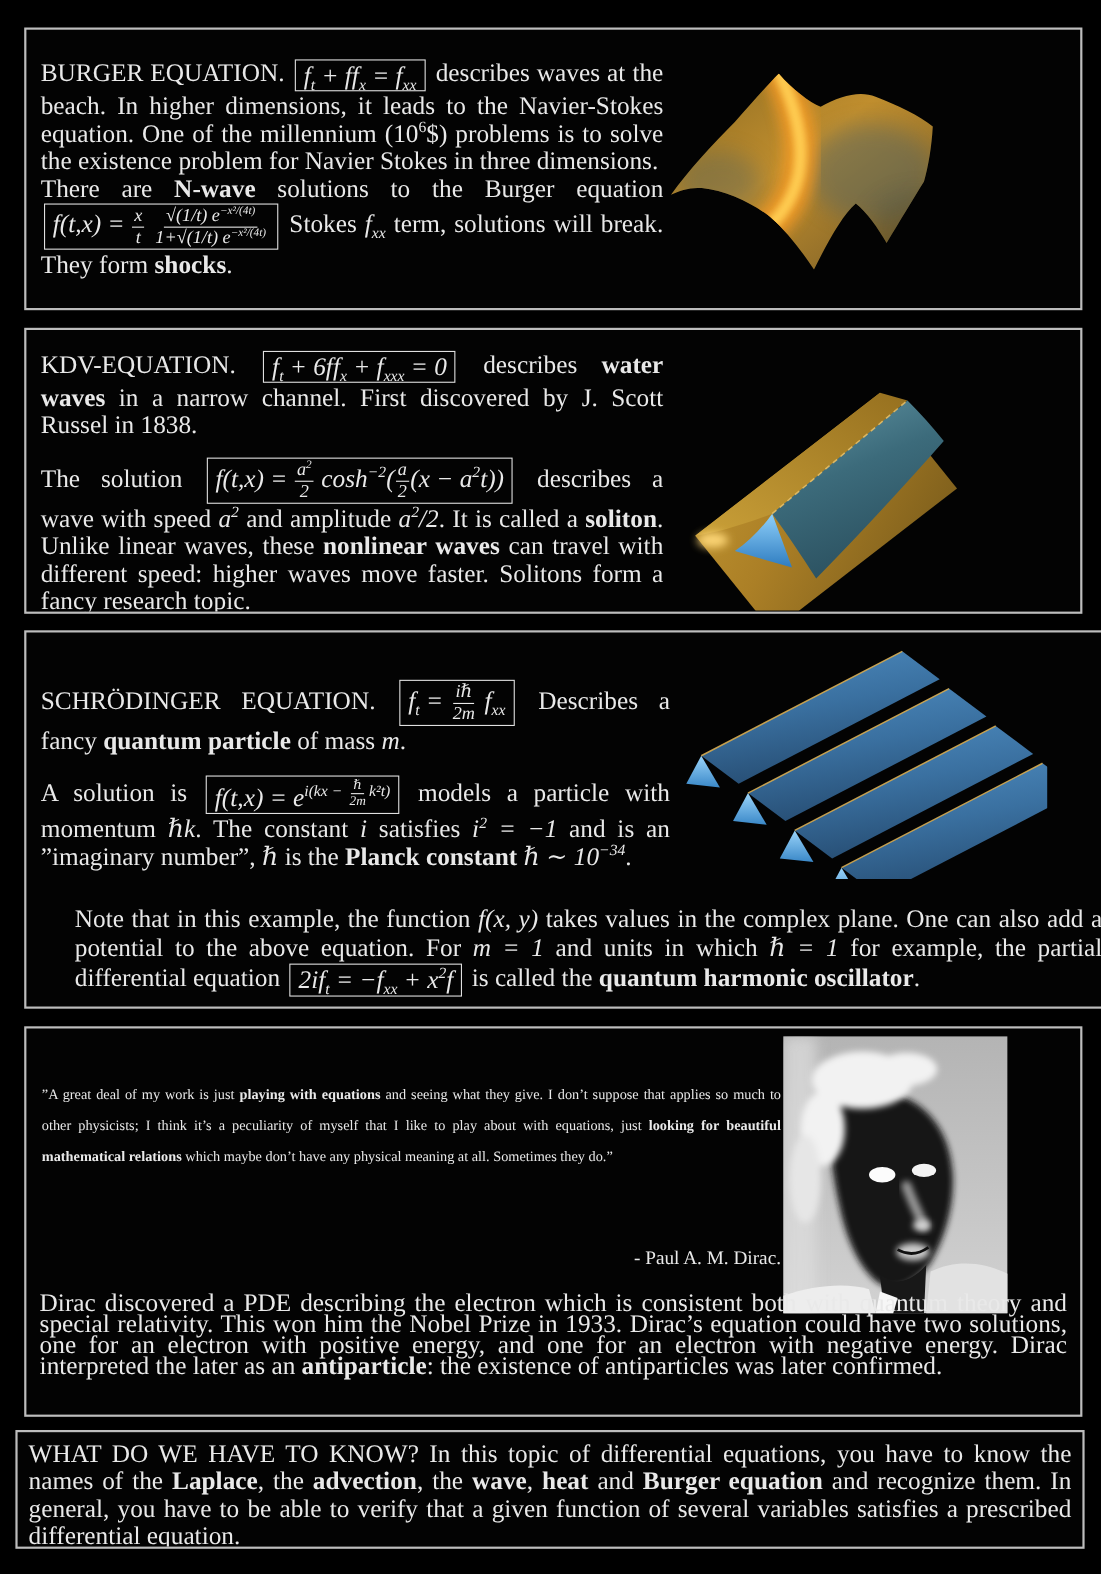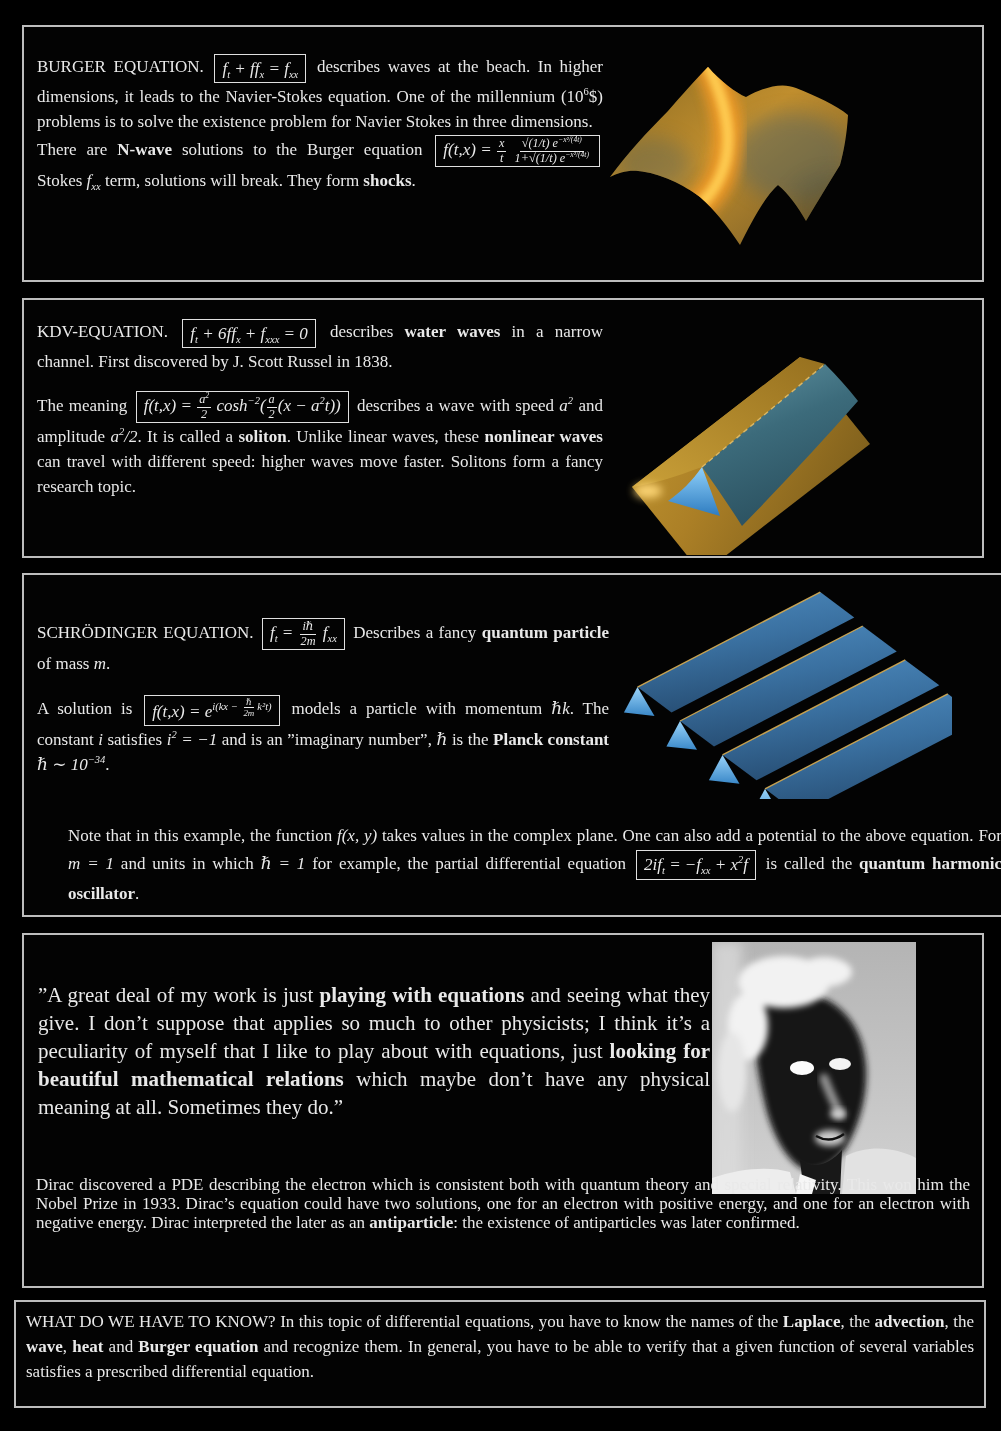--- a/index.html
+++ b/index.html
@@ -6,30 +6,30 @@
   .page{position:relative;width:1001px;height:1431px;background:#000;overflow:hidden;
         font-family:"Liberation Serif","DejaVu Serif",serif;color:#e9e9e9;}
   .panel{position:absolute;border:2px solid #bdbdbd;background:#030303;overflow:hidden;box-sizing:border-box;}
   #p1{left:22px;top:25px;width:962px;height:257px;}
   #p2{left:22px;top:298px;width:962px;height:260px;}
   #p3{left:22px;top:573px;width:995px;height:344px;}
   #p4{left:22px;top:933px;width:962px;height:355px;}
   #p5{left:14px;top:1300px;width:972px;height:108px;}
   .blk{position:absolute;}
   figure.blk{margin:0;}
-  p{margin:0;text-align:justify;font-size:17px;line-height:25px;}
+  p{margin:0;text-align:justify;font-size:23px;line-height:25px;}
   #p1 .col{left:13px;top:26px;width:566px;}
   #p2 .col{left:13px;top:18px;width:566px;}
   #p2 .col p + p{margin-top:16px;}
   #p3 .col{left:13px;top:42px;width:572px;}
   #p3 .col p + p{margin-top:18px;}
   #p3 .note{left:12px;top:248px;width:934px;margin-left:32px;}
   #p3 .note p{line-height:26px;}
   #p4 .quote{left:14px;top:46px;width:672px;}
-  #p4 .quote p{font-size:21px;line-height:28px;}
+  #p4 .quote p{font-size:13px;line-height:28px;}
   #p4 .attr{left:14px;top:196px;width:672px;}
   #p4 .attr p{text-align:right;font-size:17.5px;}
   #p4 .bio{left:12px;top:240px;width:934px;}
   #p4 .bio p{line-height:19px;}
   #p5 .know{left:10px;top:7px;width:948px;}
   #p5 .know p{line-height:25px;}
   #p1 .plot{left:572px;top:22px;width:310px;height:225px;}
   #p2 .plot{left:596px;top:45px;width:350px;height:210px;}
   #p3 .plot{left:588px;top:12px;width:340px;height:212px;}
   #p4 .photo{left:688px;top:7px;width:204px;height:252px;}
@@ -93,21 +93,21 @@
             <ellipse cx="84" cy="166" rx="16" ry="10" fill="#ffeca0" filter="url(#b1f3)"></ellipse>
           </g>
         </g>
       </svg>
     </figure>
   </section>
 
   <section class="panel" id="p2">
     <div class="blk col">
       <p><span class="">KDV-EQUATION. </span><span class="sg-box sg-m sg-i">f<sub>t</sub> + 6ff<sub>x</sub> + f<sub>xxx</sub> = 0</span><span class=""> describes </span><span class="sg-b">water waves</span><span class=""> in a narrow channel. First discovered by J. Scott Russel in 1838.</span></p>
-      <p><span class="">The meaning </span><span class="sg-box sg-m sg-i">f(t,x) = <span class="frac">
+      <p><span class="">The solution </span><span class="sg-box sg-m sg-i">f(t,x) = <span class="frac">
               <span class="fn">a<sup>2</sup></span>
               <span class="fd">2</span>
             </span> cosh<sup>−2</sup>(<span class="frac">
               <span class="fn">a</span>
               <span class="fd">2</span>
             </span>(x − a<sup>2</sup>t))</span><span class=""> describes a wave with speed </span><span class="sg-m sg-i">a<sup>2</sup></span><span class=""> and amplitude </span><span class="sg-m sg-i">a<sup>2</sup>/2</span><span class="">. It is called a </span><span class="sg-b">soliton</span><span class="">. Unlike linear waves, these </span><span class="sg-b">nonlinear waves</span><span class=""> can travel with different speed: higher waves move faster. Solitons form a fancy research topic.</span></p>
     </div>
     <figure class="blk plot">
       <svg width="350" height="210" viewBox="0 0 350 210" aria-hidden="true">
         <defs>
@@ -186,20 +186,23 @@
       </svg>
     </figure>
     <div class="blk note">
       <p><span class="">Note that in this example, the function </span><span class="sg-m sg-i">f(x, y)</span><span class=""> takes values in the complex plane. One can also add a potential to the above equation. For </span><span class="sg-m sg-i">m = 1</span><span class=""> and units in which </span><span class="sg-m sg-i">ℏ = 1</span><span class=""> for example, the partial differential equation </span><span class="sg-box sg-m sg-i">2if<sub>t</sub> = −f<sub>xx</sub> + x<sup>2</sup>f</span><span class=""> is called the </span><span class="sg-b">quantum harmonic oscillator</span><span class="">.</span></p>
     </div>
   </section>
 
   <section class="panel" id="p4">
     <div class="blk quote">
       <p><span class="">”A great deal of my work is just </span><span class="sg-b">playing with equations</span><span class=""> and seeing what they give. I don’t suppose that applies so much to other physicists; I think it’s a peculiarity of myself that I like to play about with equations, just </span><span class="sg-b">looking for beautiful mathematical relations</span><span class=""> which maybe don’t have any physical meaning at all. Sometimes they do.”</span></p>
+    </div>
+    <div class="blk attr">
+      <p>- Paul A. M. Dirac.</p>
     </div>
     <figure class="blk photo">
       <svg width="204" height="252" viewBox="0 0 204 252" aria-hidden="true">
         <defs>
           <linearGradient id="d4bg" x1="0" y1="0" x2="0" y2="1">
             <stop offset="0" stop-color="#b4b4b4"></stop>
             <stop offset="1" stop-color="#d2d2d2"></stop>
           </linearGradient>
           <filter id="d4b3" x="-40%" y="-40%" width="180%" height="180%">
               <feGaussianBlur stdDeviation="3"></feGaussianBlur>

